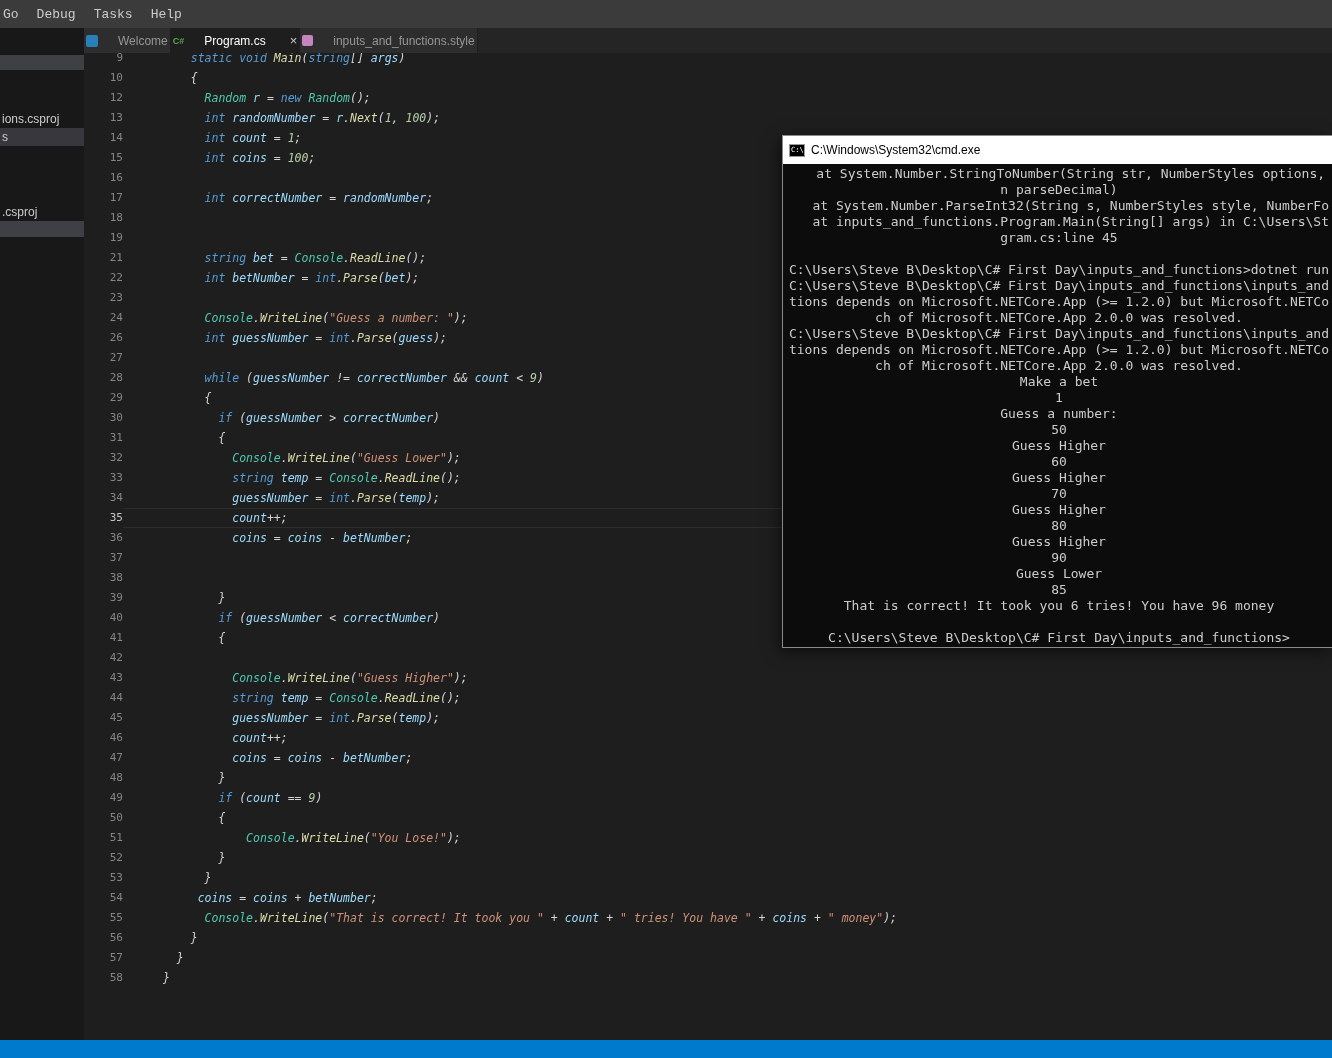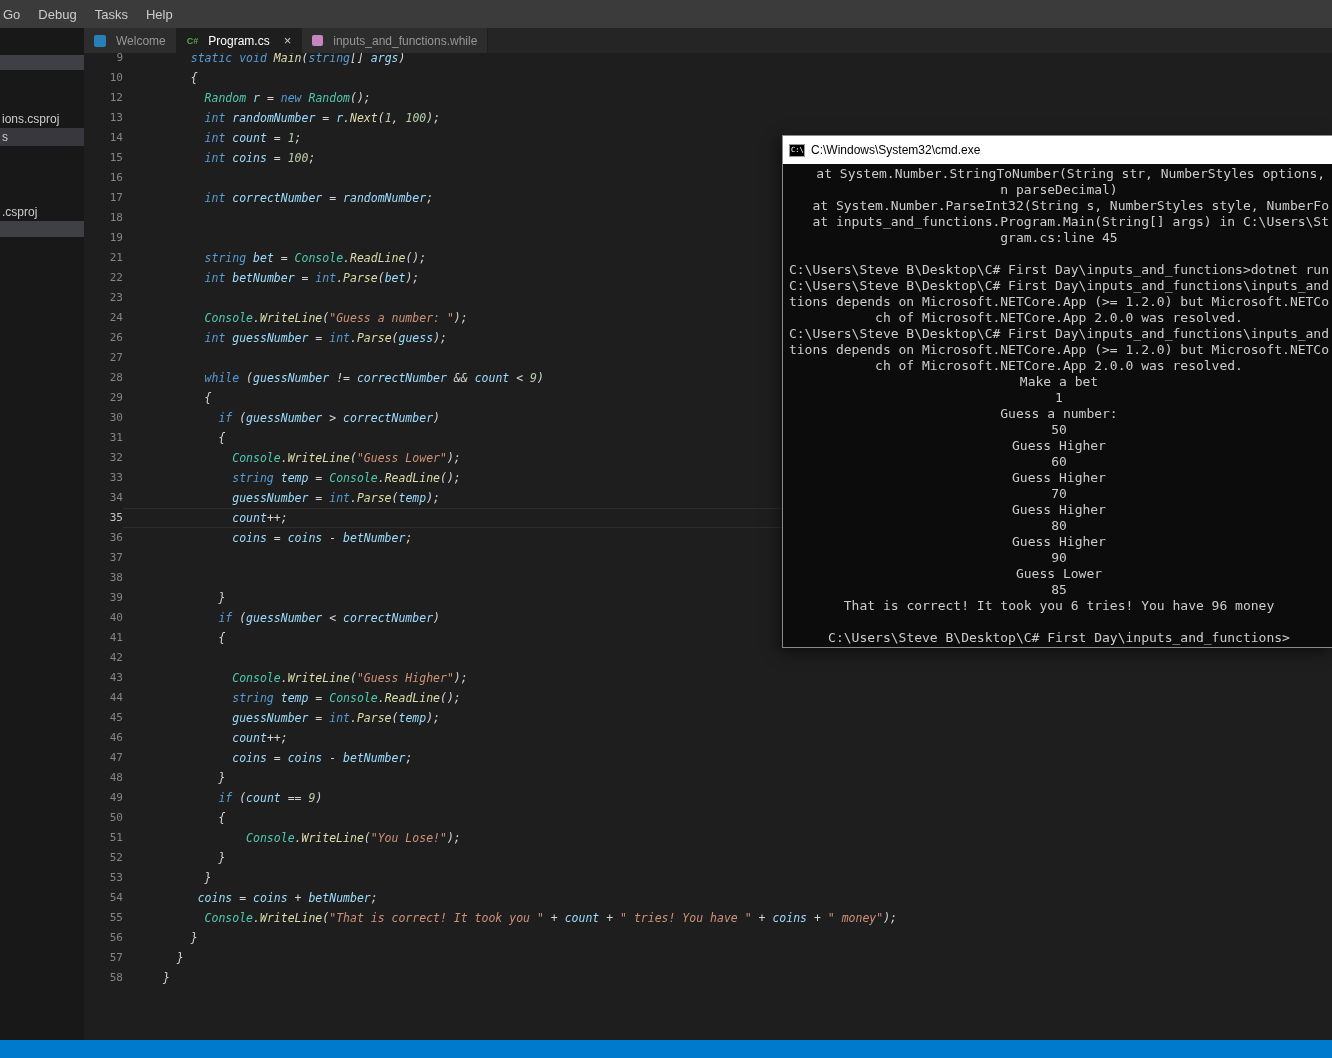--- a/index.html
+++ b/index.html
@@ -2,33 +2,33 @@
 <html><head>
 <meta charset="utf-8">
 <style>
   * { margin:0; padding:0; box-sizing:border-box; }
   html,body { width:1332px; height:1058px; }
   body { position:relative; overflow:hidden; background:#1e1e1e; font-family:"Liberation Sans",sans-serif; }
 
   
   .menubar { position:absolute; top:0; left:0; width:100%; height:28px; background:#3b3b3b;
              display:flex; align-items:center; color:#cccccc; font-size:13px; }
-  .menu-item { padding:12px 9px; height:100%; display:flex; align-items:center; cursor:default; }
+  .menu-item { padding:12px 9px; height:100%; display:flex; align-items:center; cursor:default;font-family:Liberation Mono, monospace; }
   .menu-item:first-child { padding-left:3px; }
 
   
   .sidebar { position:absolute; top:28px; left:0; width:84px; bottom:18px; background:#181818; overflow:hidden;text-decoration:underline; }
   .sb-row { position:absolute; left:0; width:100%; color:#cccccc; font-size:12px; padding-left:2px;
             white-space:nowrap; overflow:hidden; }
   .sb-row.bar { background:#3f3f46; }
   .sb-row.selected { background:#37373d; }
 
   
   .tabbar { position:absolute; top:28px; left:84px; right:0; height:25px; background:#252526; display:flex; }
-  .tab { display:flex; align-items:center; gap:10px; padding:0 10px; font-size:12px; color:#969696;
+  .tab { display:flex; align-items:center; gap:20px; padding:0 2px; font-size:12px; color:#969696;
          background:#2d2d2d; border-right:1px solid #1e1e1e; white-space:nowrap; }
   .tab.active { background:#1e1e1e; color:#ffffff; }
   .tab-icon { display:inline-flex; align-items:center; justify-content:center; flex:none; }
   .icon-welcome { width:12px; height:12px; border-radius:2px; background:#2980b9; }
   .icon-csharp { color:#57a64a; font-size:9px; font-weight:bold; }
   .icon-csproj { width:11px; height:11px; border-radius:2px; background:#c586c0; }
   .tab-close { margin-left:4px; color:#cccccc; font-size:13px; line-height:13px; }
 
   
   .editor { position:absolute; top:53px; left:84px; right:0; bottom:18px; background:#1e1e1e; overflow:hidden;
@@ -85,21 +85,21 @@
       <span class="tab-icon icon-welcome"></span>
       <span>Welcome</span>
     </div>
     <div class="tab active">
       <span class="tab-icon icon-csharp">C#</span>
       <span>Program.cs</span>
       <span class="tab-close">×</span>
     </div>
     <div class="tab">
       <span class="tab-icon icon-csproj"></span>
-      <span>inputs_and_functions.while</span>
+      <span>inputs_and_functions.style</span>
     </div>
   </div>
 
 <div class="editor">
   <div class="lines">
       <div class="line"><span class="ln">9</span><span class="code"><span class="pl">    </span><span class="kw">static</span><span class="pl"> </span><span class="kw">void</span><span class="pl"> </span><span class="fn">Main</span><span class="pl">(</span><span class="kw">string</span><span class="pl">[] </span><span class="var">args</span><span class="pl">)</span></span></div>
       <div class="line"><span class="ln">10</span><span class="code"><span class="pl">    {</span></span></div>
       <div class="line"><span class="ln">12</span><span class="code"><span class="pl">      </span><span class="cls">Random</span><span class="pl"> </span><span class="var">r</span><span class="pl"> = </span><span class="kw">new</span><span class="pl"> </span><span class="cls">Random</span><span class="pl">();</span></span></div>
       <div class="line"><span class="ln">13</span><span class="code"><span class="pl">      </span><span class="kw">int</span><span class="pl"> </span><span class="var">randomNumber</span><span class="pl"> = </span><span class="var">r</span><span class="pl">.</span><span class="fn">Next</span><span class="pl">(</span><span class="num">1</span><span class="pl">, </span><span class="num">100</span><span class="pl">);</span></span></div>
       <div class="line"><span class="ln">14</span><span class="code"><span class="pl">      </span><span class="kw">int</span><span class="pl"> </span><span class="var">count</span><span class="pl"> = </span><span class="num">1</span><span class="pl">;</span></span></div>

